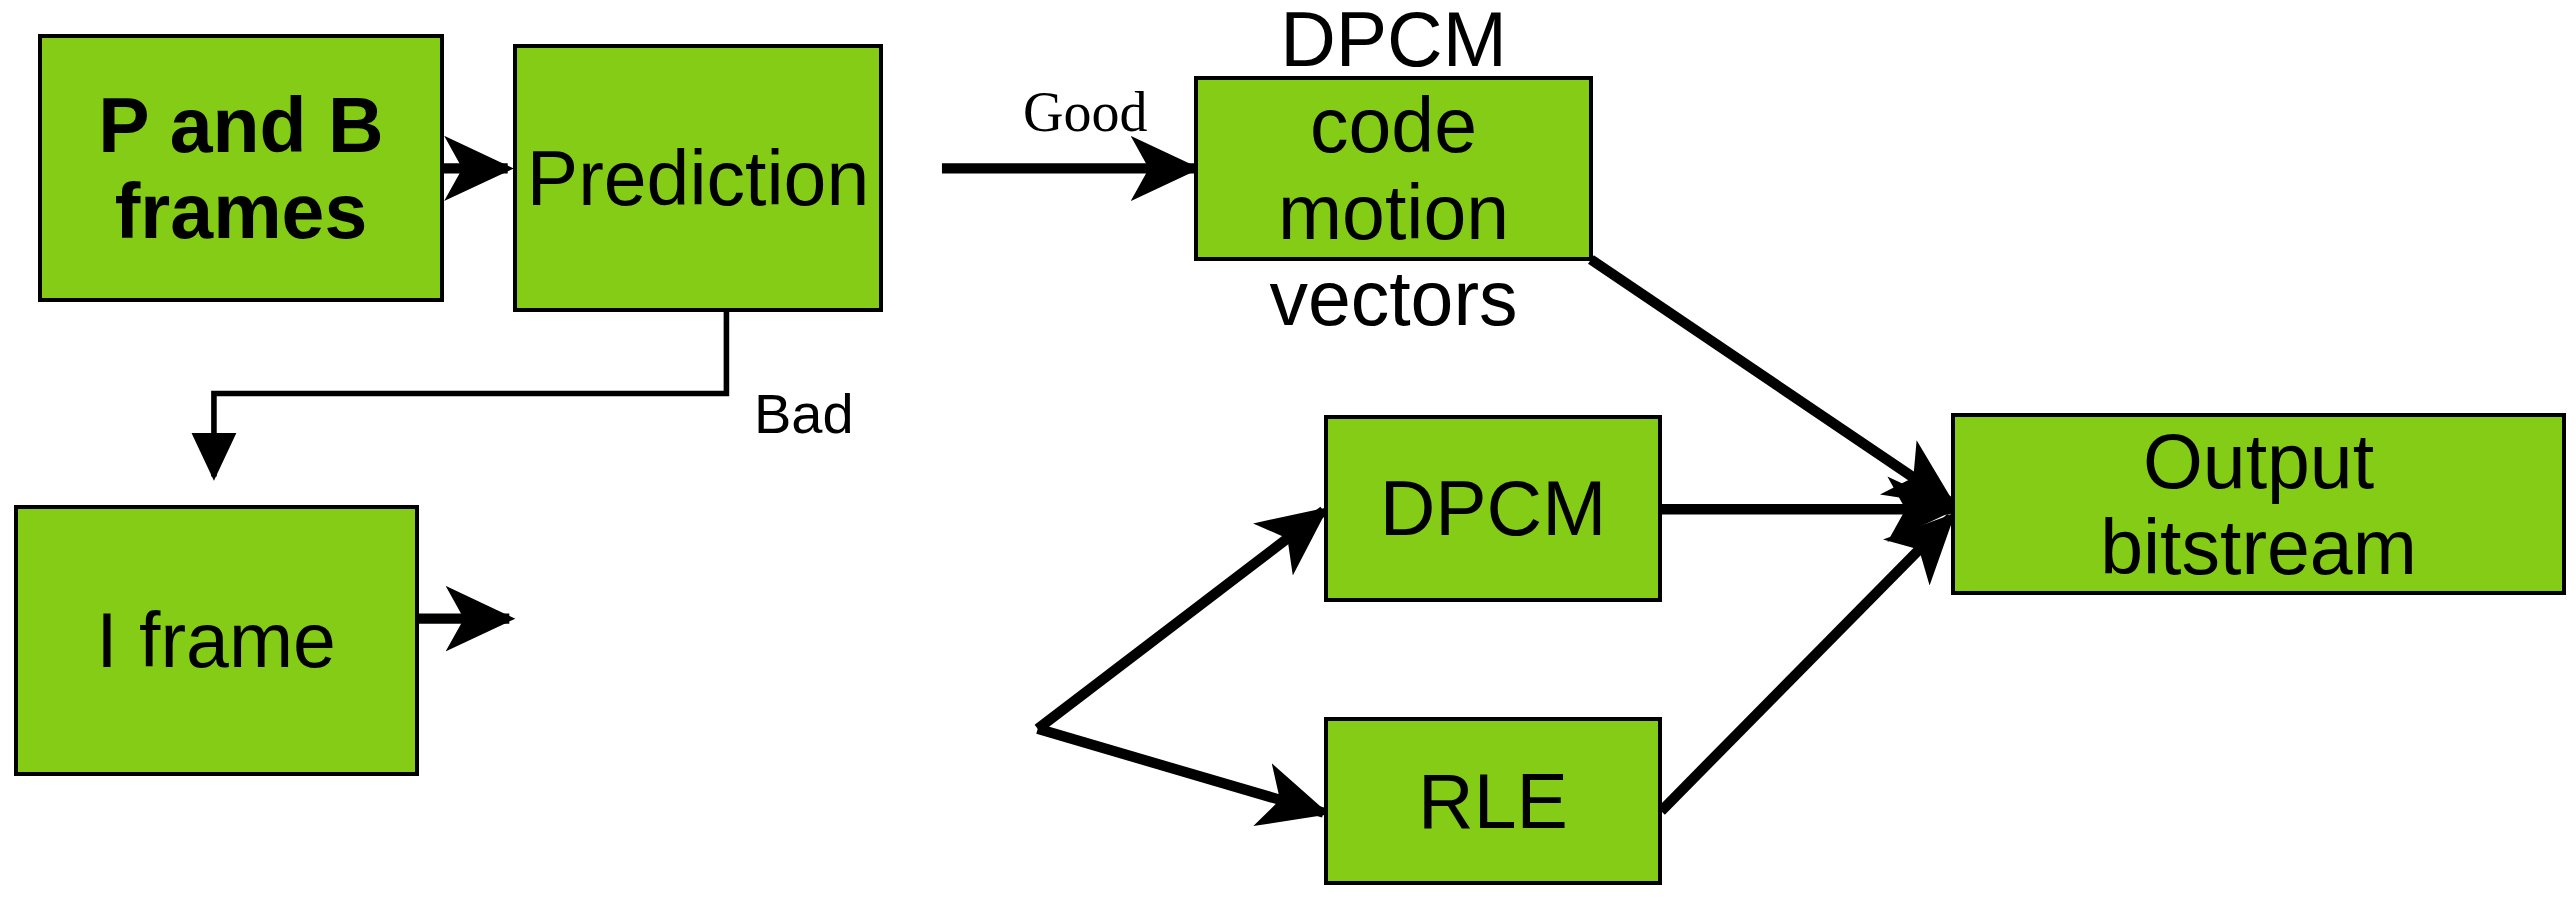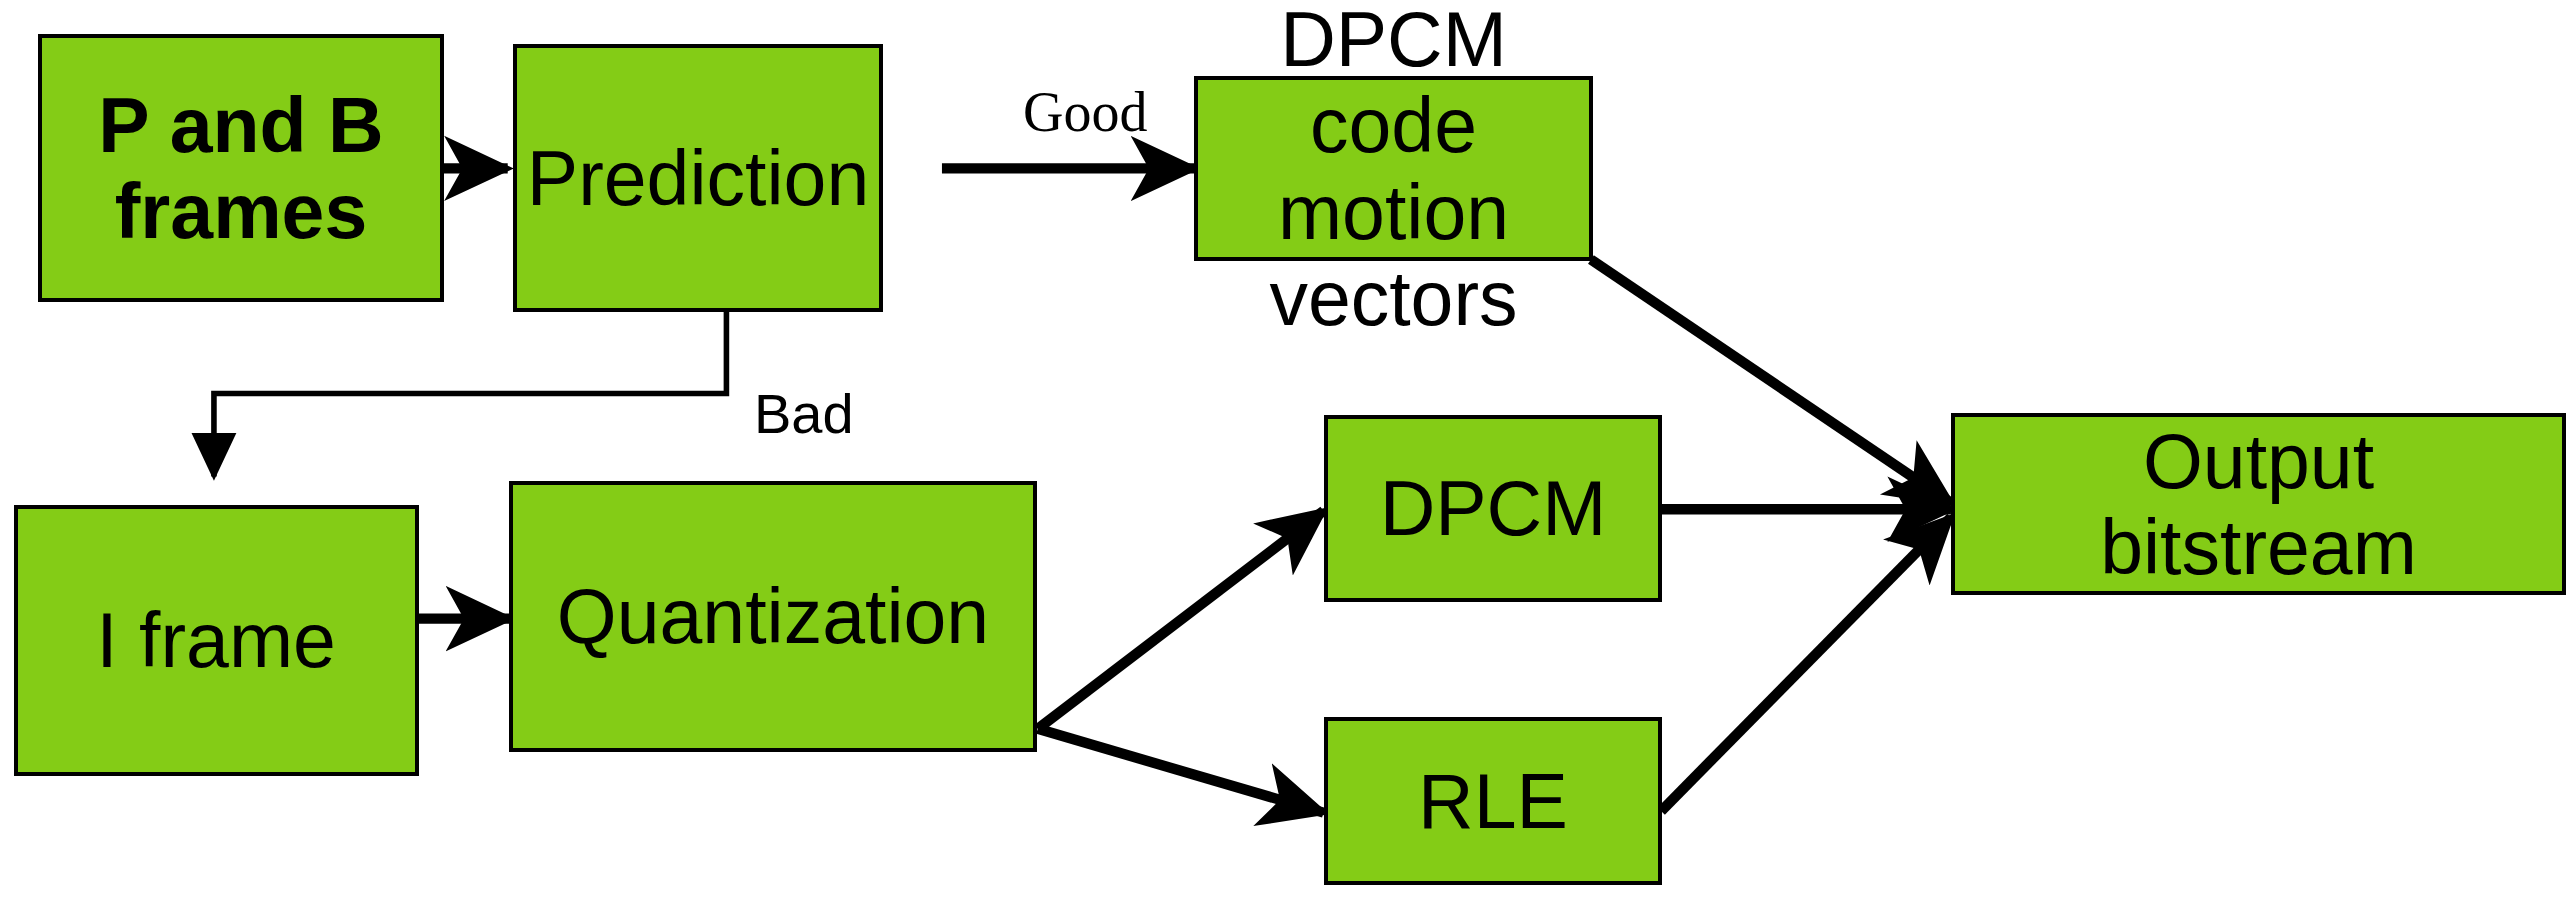--- a/index.html
+++ b/index.html
@@ -84,21 +84,20 @@
   <div class="node-box" style="left:38px; top:34px; width:406px; height:268px;font-weight:bold;">P and B
 frames</div>
 
   <div class="node-box" style="left:513px; top:44px; width:370px; height:268px;">Prediction</div>
 
   <div class="node-box" style="left:1194px; top:76px; width:399px; height:185px;">DPCM code
 motion vectors</div>
 
   <div class="node-box" style="left:13.6px; top:481px; width:405px; height:271px;margin-top:24px;">I frame</div>
 
-  <div class="node-box" style="left:509px; top:481px; width:528px; height:271px;">Quantization</div>
 
   <div class="node-box" style="left:1324px; top:415px; width:338px; height:187px;">DPCM</div>
 
   <div class="node-box" style="left:1324px; top:717px; width:338px; height:168px;">RLE</div>
 
   <div class="node-box" style="left:1951px; top:413px; width:615px; height:182px;">Output
 bitstream</div>
 
   <div class="edge-label" style="left:1023px; top:84px;font-family:Liberation Serif, serif;">Good</div>
 

